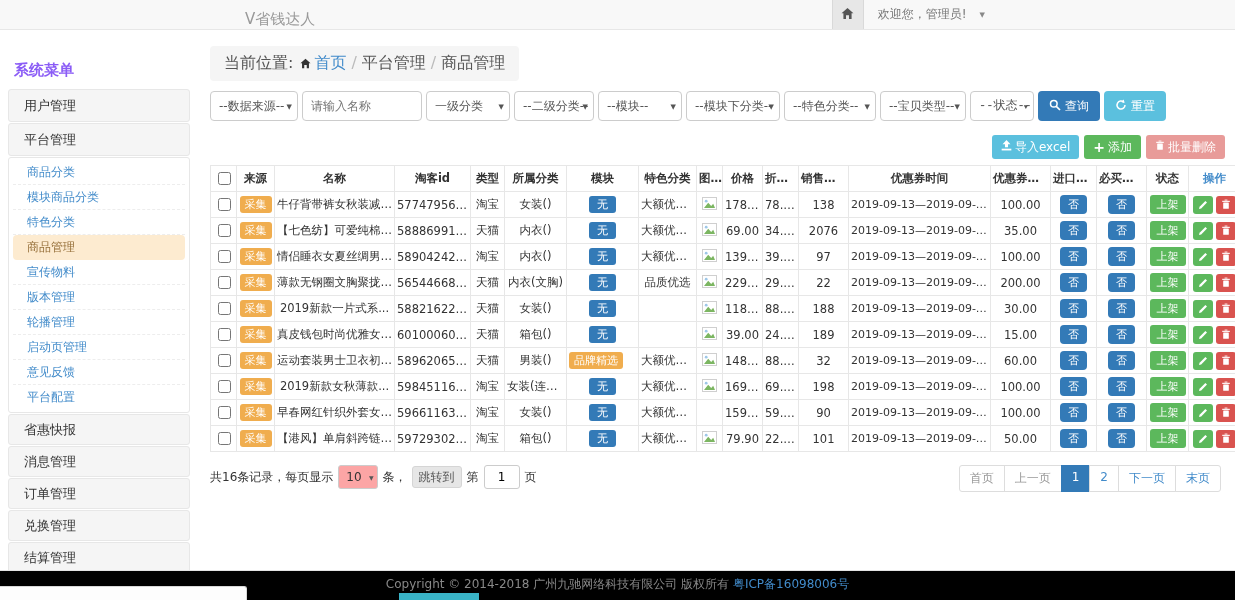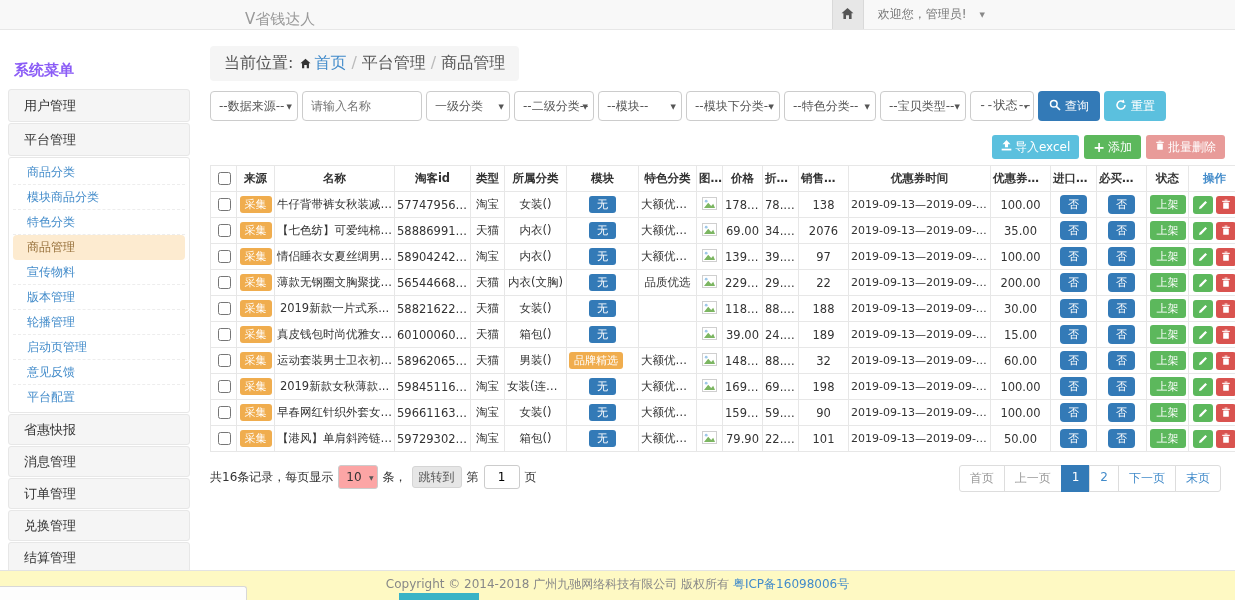--- a/index.html
+++ b/index.html
@@ -72,21 +72,21 @@
   .mini-sel .caret{position:absolute;right:3px;top:0;font-size:6px;line-height:24px;color:#555}
   .jump-btn{background:#e6e6e6;border:1px solid #d5d5d5;border-radius:3px;height:22px;line-height:20px;padding:0 6px;color:#555;cursor:pointer;font-size:12px;font-family:inherit}
   .jump-input{width:36px;height:24px;border:1px solid #ccc;border-radius:3px;text-align:center;font-size:12px;font-family:inherit}
   .pager-links{display:flex;margin-right:4px}
   .pg{border:1px solid #ddd;background:#fff;color:#428bca;padding:4px 10px;margin-left:-1px;font-size:12px;cursor:pointer;text-decoration:none}
   .pg.disabled{color:#999}
   .pg.active{background:#337ab7;border-color:#337ab7;color:#fff}
   .pg:first-child{border-radius:3px 0 0 3px}
   .pg:last-child{border-radius:0 3px 3px 0}
   
-  .footer{position:absolute;left:0;top:570px;width:100%;height:30px;background:#fef9c3;border-top:1px solid #e3e3e3;
+  .footer{position:absolute;left:0;top:570px;width:100%;height:30px;background:#000000;border-top:1px solid #e3e3e3;
           text-align:center;font-size:12px;color:#888;line-height:26px;z-index:5}
   .icp{color:#428bca;text-decoration:none}
   .artifact-box{position:absolute;left:0;bottom:0;width:247px;height:14px;background:#fdfdfd;border:1px solid #d8d8d8;
                 border-left:none;border-bottom:none;border-radius:0 3px 0 0;z-index:6}
   .artifact-teal{position:absolute;left:399px;bottom:0;width:80px;height:7px;background:#39b3c6;z-index:7}
 </style>
 </head>
 <body>
 
 <div class="topbar">

